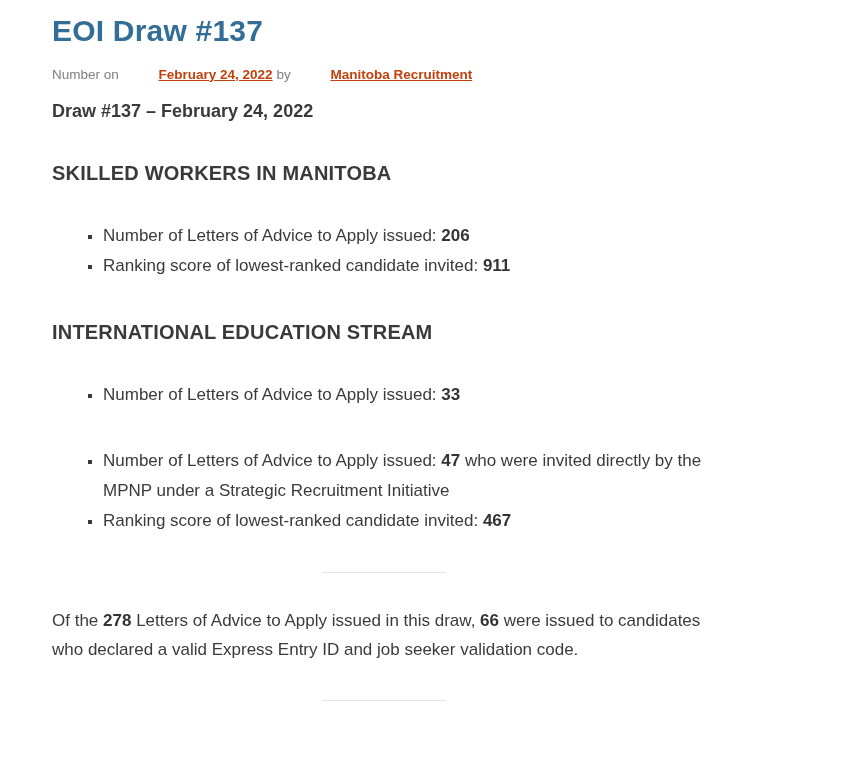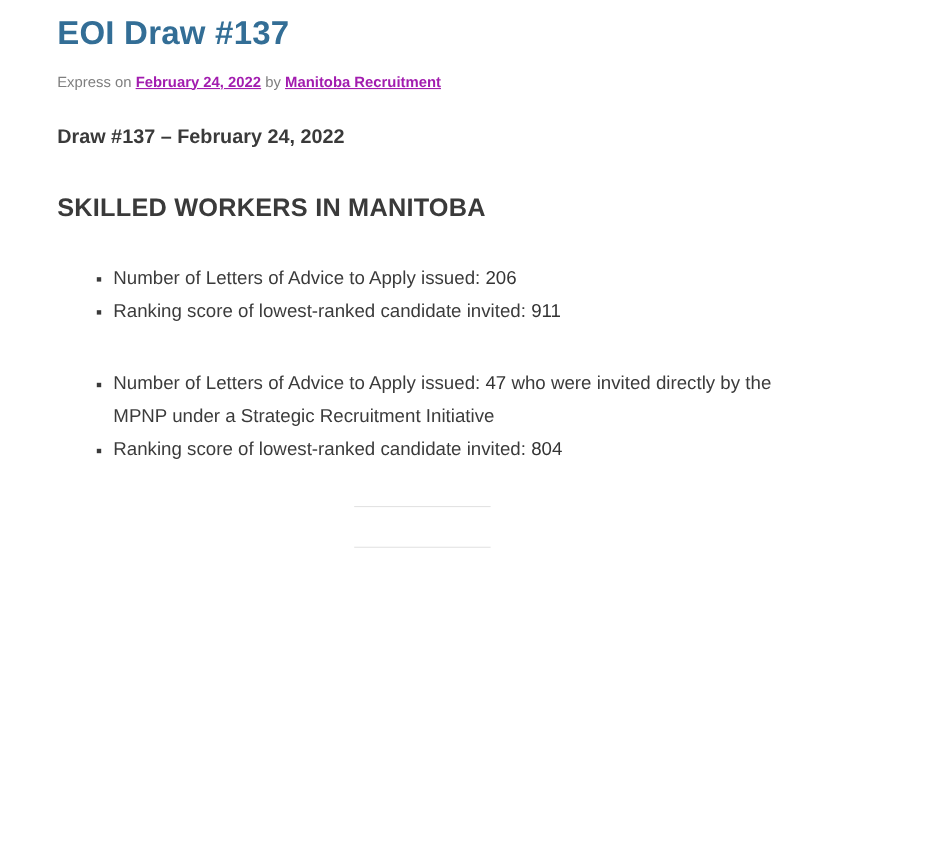--- a/index.html
+++ b/index.html
@@ -25,52 +25,53 @@
     font-weight: bold;
     color: #336e96;
     letter-spacing: 0.2px;
   }
   .byline {
     margin-top: 18px;
     font-size: 13.5px;
     color: #7f7f7f;
   }
   .byline a {
-    color: #a21caf;
+    color: #c2410c;
     font-weight: bold;
     text-decoration: underline;
     cursor: pointer;
+    margin-left: 36px;
   }
   h2.draw-heading {
-    margin: 32px 0 0 0;
+    margin: 19px 0 0 0;
     font-size: 18px;
     font-weight: bold;
     color: #3a3a3a;
   }
   h3.section-heading {
     margin: 40px 0 0 0;
-    font-size: 23px;
+    font-size: 20px;
     font-weight: bold;
     color: #3a3a3a;
     letter-spacing: 0.2px;
   }
   ul.stat-list {
     margin: 36px 0 0 0;
     padding: 0 0 0 51px;
     list-style-type: square;
     font-size: 17px;
     line-height: 30px;
     color: #3b3b3b;
   }
   ul.stat-list li::marker {
     color: #3a3a3a;
     font-size: 13px;
   }
   ul.stat-list b, p.summary b {
-    font-weight: normal;
+    font-weight: bold;
     color: #343434;
   }
   hr.divider {
     width: 124px;
     border: 0;
     border-top: 1px solid #e3e3e3;
     margin: 36px auto 0 auto;
   }
   p.summary {
     margin: 33px 0 0 0;
@@ -80,35 +81,40 @@
   }
 </style>
 </head>
 <body>
 
 <div class="page">
   <div class="article">
 
     <h1 class="post-title">EOI Draw #137</h1>
 
-    <div class="byline"><span>Express on </span><a>February 24, 2022</a><span> by </span><a>Manitoba Recruitment</a></div>
+    <div class="byline"><span>Number on </span><a>February 24, 2022</a><span> by </span><a>Manitoba Recruitment</a></div>
 
     <h2 class="draw-heading">Draw #137 – February 24, 2022</h2>
 
     <h3 class="section-heading">SKILLED WORKERS IN MANITOBA</h3>
     <ul class="stat-list">
       <li><span>Number of Letters of Advice to Apply issued: </span><b>206</b><span></span></li>
       <li><span>Ranking score of lowest-ranked candidate invited: </span><b>911</b><span></span></li>
     </ul>
 
+    <h3 class="section-heading">INTERNATIONAL EDUCATION STREAM</h3>
+    <ul class="stat-list">
+      <li><span>Number of Letters of Advice to Apply issued: </span><b>33</b><span></span></li>
+    </ul>
 
     <ul class="stat-list">
       <li><span>Number of Letters of Advice to Apply issued: </span><b>47</b><span> who were invited directly by the MPNP under a Strategic Recruitment Initiative</span></li>
-      <li><span>Ranking score of lowest-ranked candidate invited: </span><b>804</b><span></span></li>
+      <li><span>Ranking score of lowest-ranked candidate invited: </span><b>467</b><span></span></li>
     </ul>
 
     <hr class="divider">
 
+    <p class="summary"><span>Of the </span><b>278</b><span> Letters of Advice to Apply issued in this draw, </span><b>66</b><span> were issued to candidates who declared a valid Express Entry ID and job seeker validation code.</span></p>
 
     <hr class="divider">
 
   </div>
 </div>
 
 </body></html>

